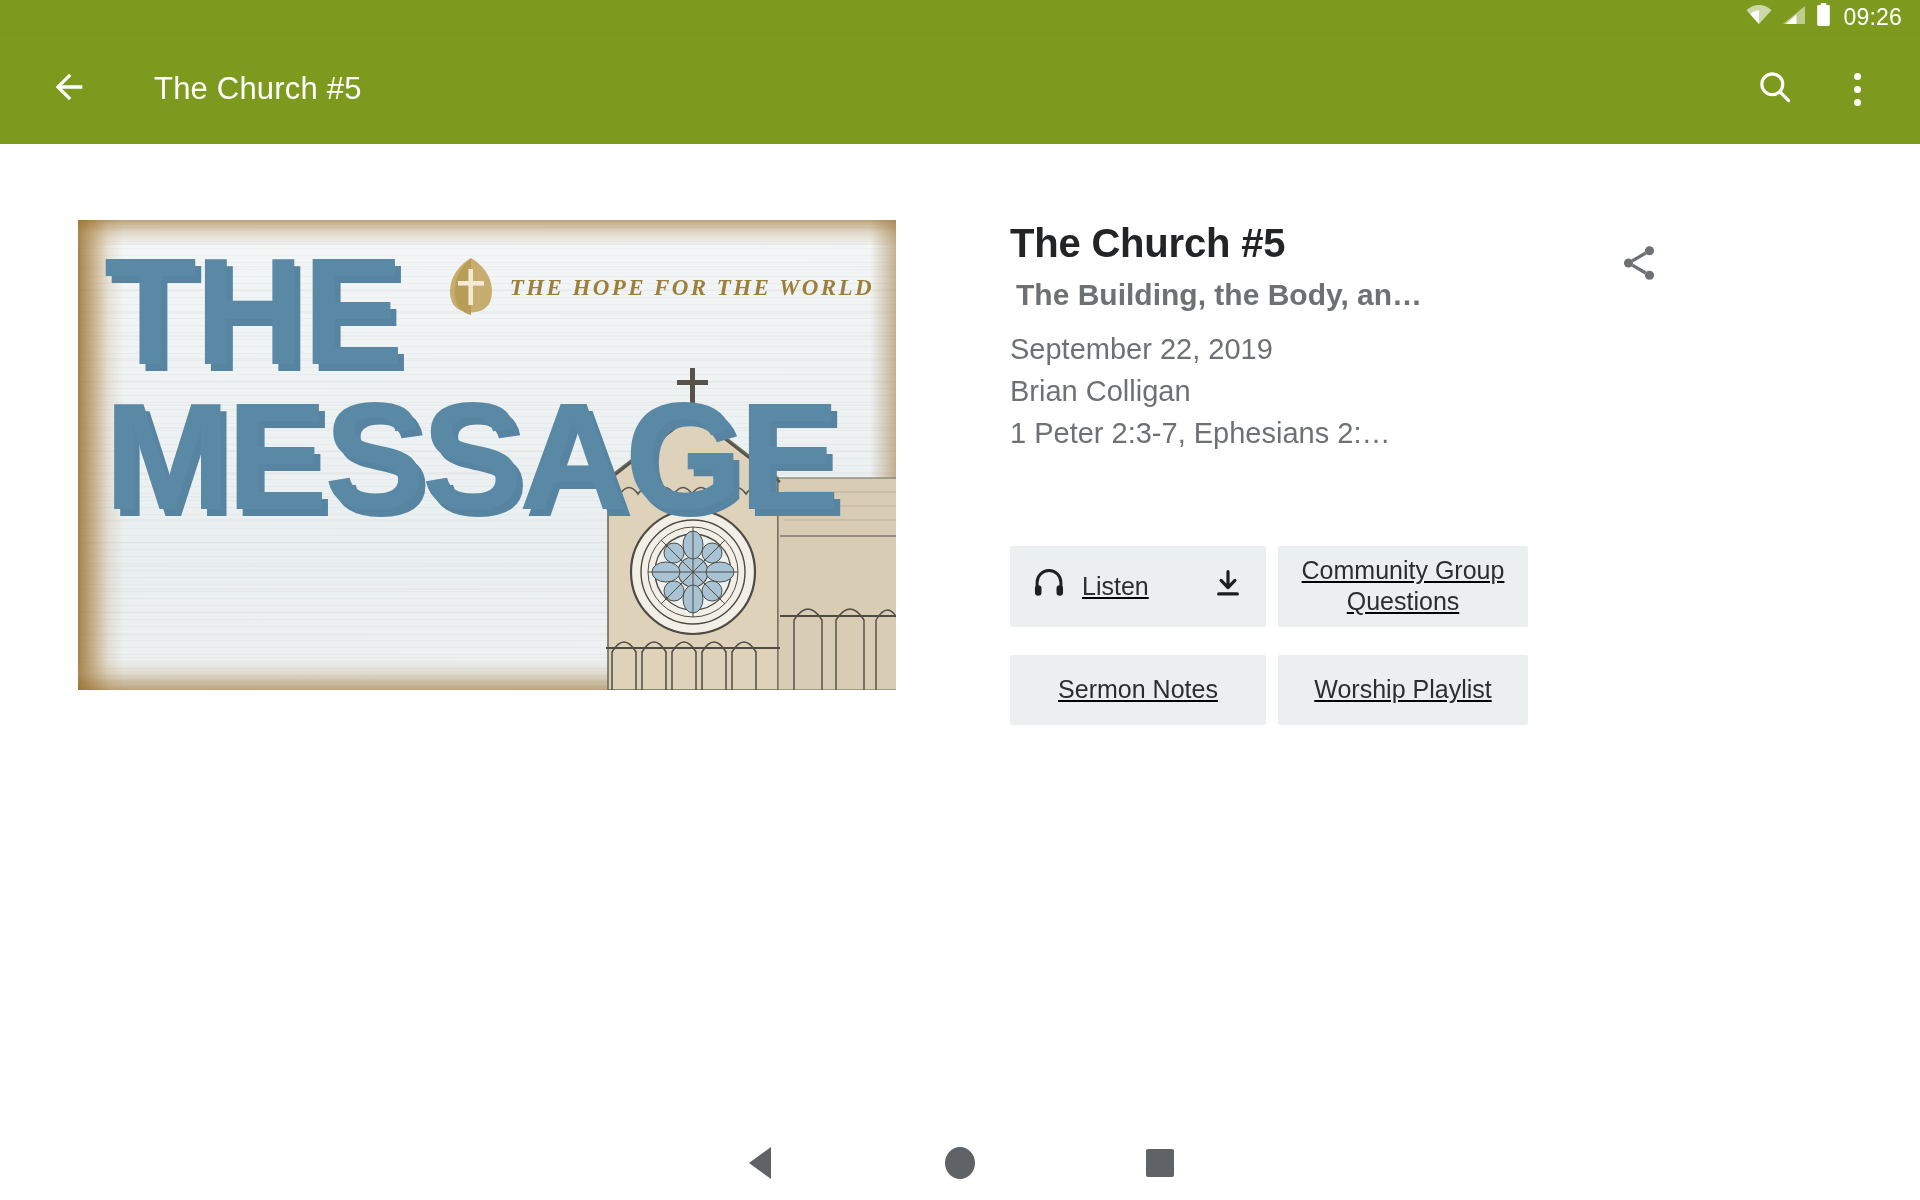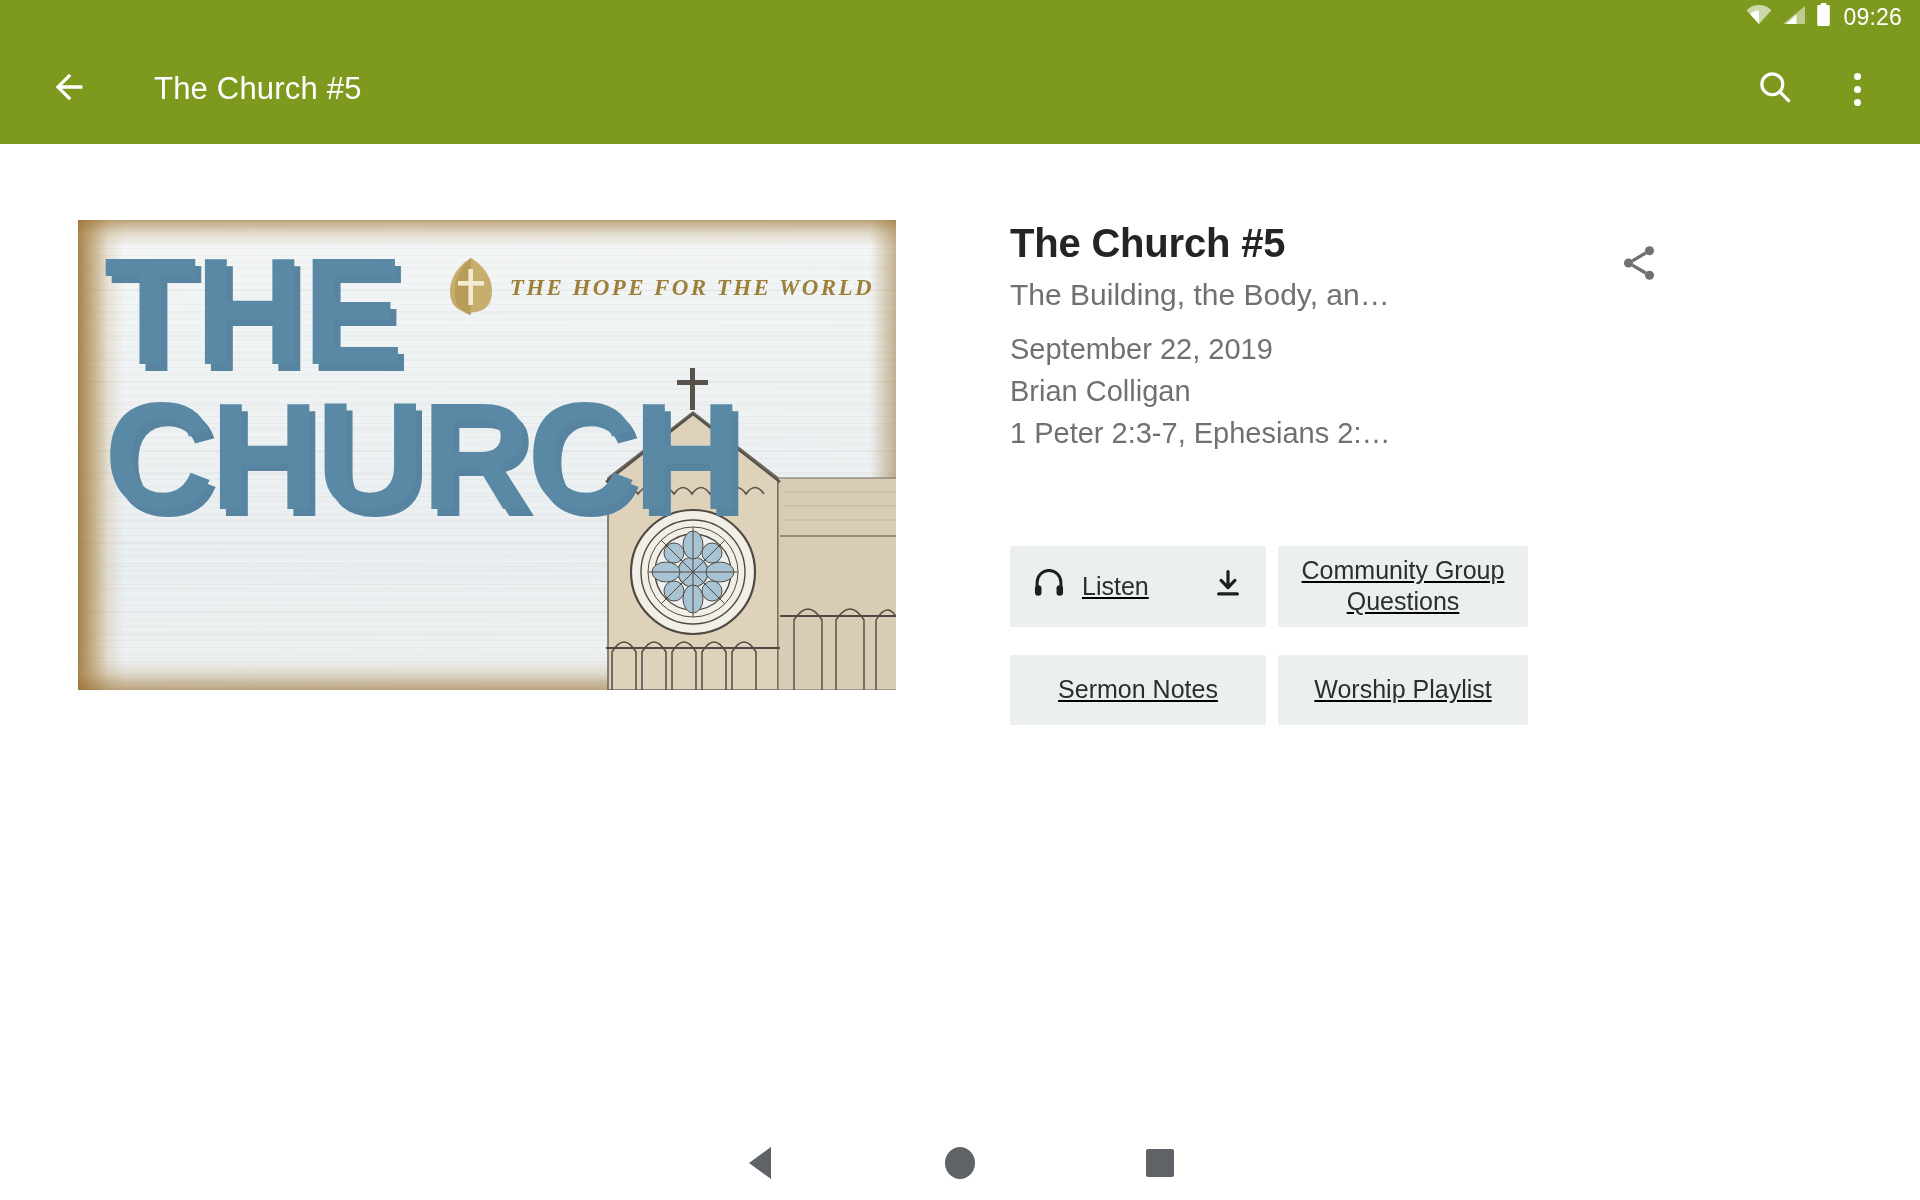--- a/index.html
+++ b/index.html
@@ -130,23 +130,23 @@
     flex:0 0 auto; width:660px; margin-left:114px;
     padding-top:0; position:relative;
   }
   #title-row { display:flex; align-items:flex-start; }
   #detail-text-block { flex:1 1 auto; min-width:0; }
   #sermon-title {
     font-size:40px; font-weight:700; color:#222426;
     line-height:1.18; letter-spacing:-.2px;
   }
   #sermon-subtitle {
-    font-size:30px; font-weight:400; color:#6e7174;
+    font-size:30px; font-weight:700; color:#6e7174;
     margin-top:10px; line-height:1.22;
-    white-space:nowrap; overflow:hidden;
+    white-space:nowrap; overflow:hidden;margin-left:6px;
   }
   .meta-line {
     font-size:29px; color:#6e7174; line-height:1.45;
     white-space:nowrap; overflow:hidden;
   }
   #sermon-date { margin-top:14px; }
   #share-button {
     flex:0 0 auto; width:62px; height:62px; margin-left:18px;
     margin-top:14px; display:flex; align-items:center;
     justify-content:center; cursor:pointer;
@@ -311,21 +311,21 @@
           <g stroke="#8a8478" stroke-width=".7" opacity=".5">
             <line x1="186" y1="132" x2="298" y2="132"></line>
             <line x1="186" y1="146" x2="298" y2="146"></line>
             <line x1="186" y1="160" x2="298" y2="160"></line>
           </g>
         </svg>
       </span>
 
       <div id="artwork-headline">
         <span id="headline-the">THE</span>
-        <span id="headline-church">CHURCH</span>
+        <span id="headline-church">MESSAGE</span>
       </div>
 
       <div id="series-badge">
         <span>
           <svg width="54" height="60" viewBox="0 0 54 60">
             <path d="M27 2 C44 12 52 30 46 46 C40 60 14 60 8 46 C2 30 10 12 27 2 Z" fill="#c8ae6e"></path>
             <path d="M27 2 C13 14 8 30 12 46 C16 57 27 59 27 59 Z" fill="#b89d58"></path>
             <rect x="24.4" y="13" width="4.6" height="36" fill="#f2ead2"></rect>
             <rect x="14" y="25" width="26" height="4.6" fill="#f2ead2"></rect>
           </svg>

